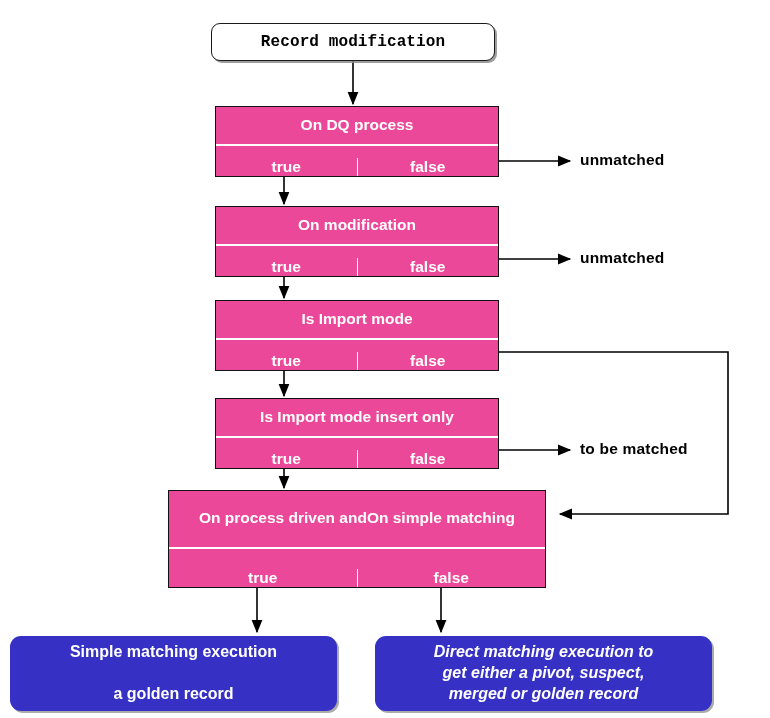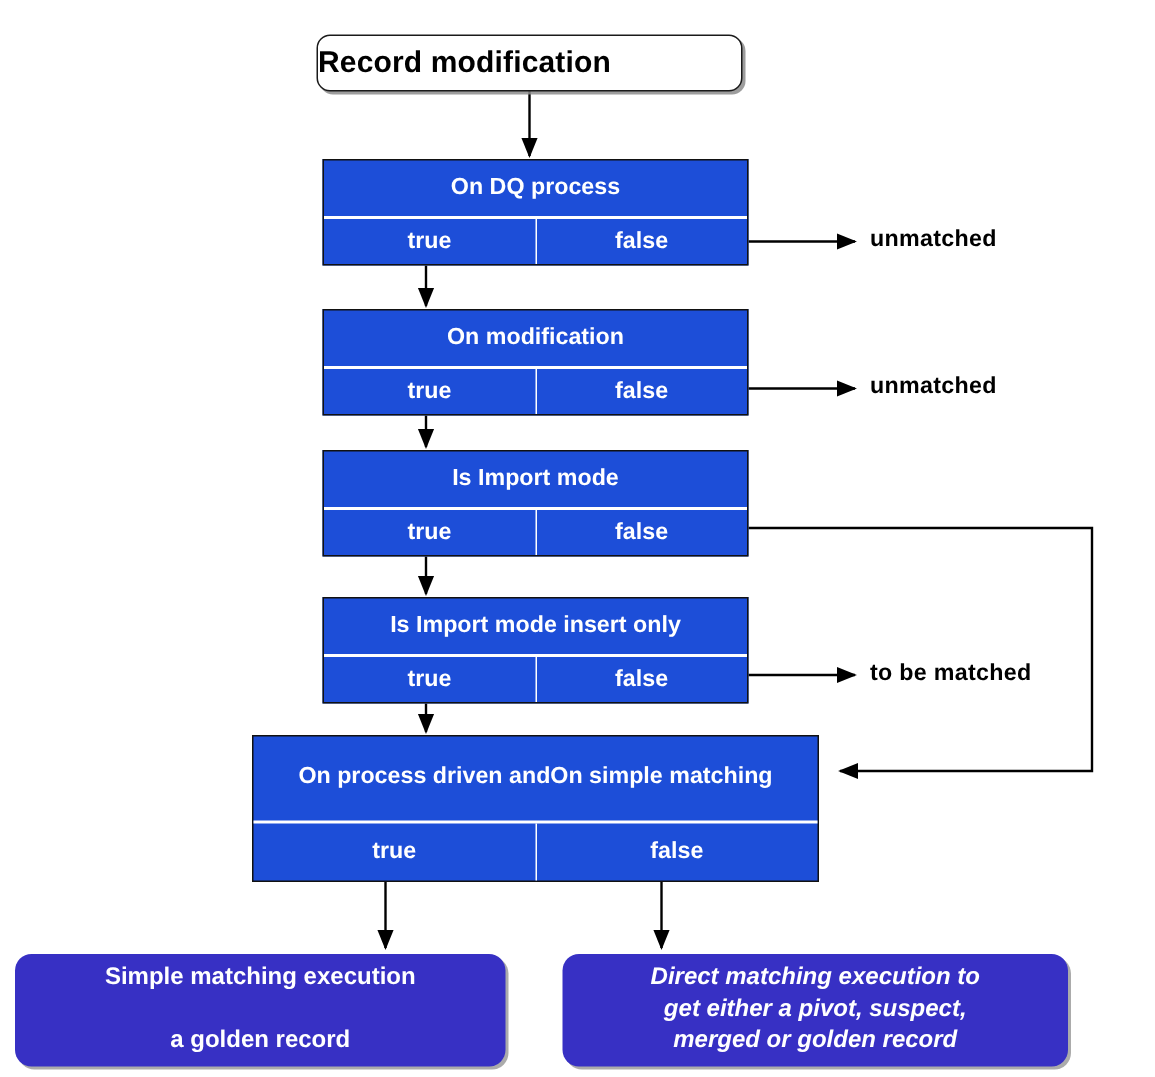--- a/index.html
+++ b/index.html
@@ -30,31 +30,33 @@
   
   .start-node {
     position: absolute;
     box-sizing: border-box;
     background: #ffffff;
     border: 1.6px solid #1a1a1a;
     border-radius: 9px;
     box-shadow: 2px 2px 0 rgba(140,140,140,0.85);
     display: flex;
     align-items: center;
+    justify-content: center;
     color: #000000;
-    font-size: 20px;
+    font-size: 16px;
     font-weight: 700;
     letter-spacing: .1px;
+    font-family: Liberation Mono, monospace;
   }
 
   
   .decision {
     position: absolute;
     box-sizing: border-box;
-    background: #1d4ed8;
+    background: #ec4899;
     display: flex;
     flex-direction: column;
     border: 1px solid #111111;
   }
   .decision .dtitle {
     flex: 1 1 auto;
     display: flex;
     align-items: center;
     justify-content: center;
     text-align: center;
@@ -62,20 +64,21 @@
     font-size: 15.5px;
     font-weight: 700;
     line-height: 1.18;
     padding: 1px 6px 2px 6px;
     border-bottom: 2px solid #ffffff;
   }
   .decision .drow {
     flex: 0 0 30px;
     display: flex;
     height: 30px;
+    align-items: flex-end;
   }
   .decision .dcell {
     flex: 1 1 50%;
     display: flex;
     align-items: center;
     justify-content: center;
     color: #ffffff;
     font-size: 15.5px;
     font-weight: 700;
   }

